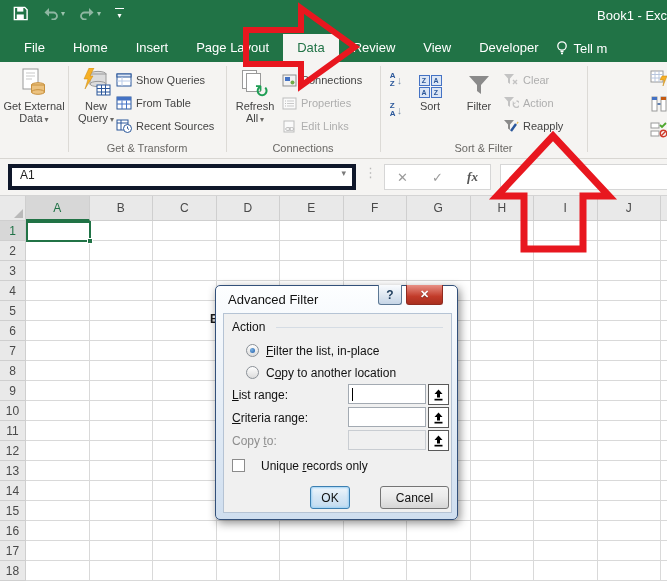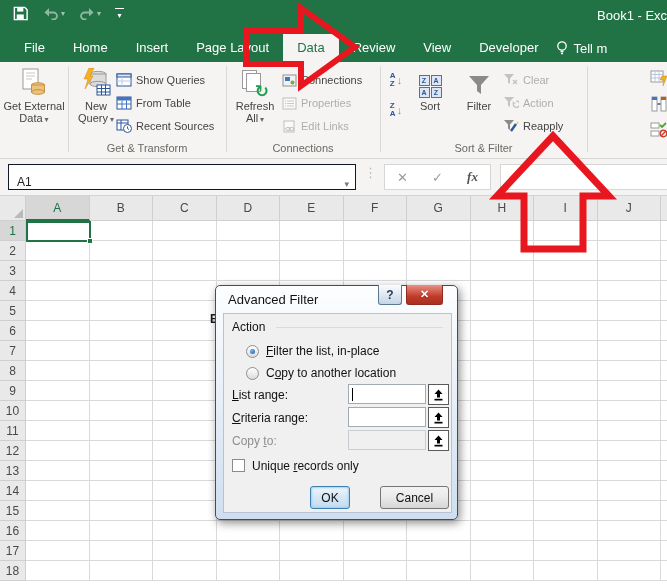--- a/index.html
+++ b/index.html
@@ -38,22 +38,22 @@
   .smbtn{position:absolute;height:20px;display:flex;align-items:center;gap:4px;font-size:11px;color:#444;
          white-space:nowrap;cursor:default}
   .smbtn.dis{color:#aeaeae}
   .tinybtn{position:absolute;width:22px;height:22px;display:flex;align-items:center;justify-content:center}
   .azwrap{display:flex;align-items:center;gap:1px}
   .azcol{display:flex;flex-direction:column;font:bold 8px "Liberation Sans",sans-serif;color:#2b579a;line-height:8px}
   .azarrow{color:#7c93ad;font-size:11px}
 
   
   .fbar{position:absolute;left:0;top:159px;width:667px;height:37px;background:#f5f4f2;border-bottom:1px solid #d4d4d4}
-  .namebox{position:absolute;left:8px;top:5px;width:348px;height:26px;background:#fff;border:1px solid #0f172a;
-           font-size:12px;color:#222;display:flex;align-items:flex-end;padding-left:8px}
+  .namebox{position:absolute;left:8px;top:5px;width:348px;height:26px;background:#fff;border:4px solid #0f172a;
+           font-size:12px;color:#222;display:flex;align-items:flex-start;padding-left:8px}
   .namebox .nb-drop{position:absolute;right:6px;font-size:9px;color:#7a7a7a}
   .fdots{position:absolute;left:364px;top:6px;color:#b9b9b9;font-size:13px;letter-spacing:0}
   .fxbox{position:absolute;left:384px;top:5px;width:107px;height:26px;background:#fff;border:1px solid #d6d6d6;
          display:flex;align-items:center;justify-content:space-around;font-size:13px;color:#9a9a9a}
   .fxit{font:italic bold 13px "Liberation Serif",serif;color:#555}
   .finput{position:absolute;left:500px;top:5px;width:170px;height:26px;background:#fff;border:1px solid #d6d6d6}
 
   
   .sheet{position:absolute;left:0;top:196px;width:667px;height:389px;background:#fff;overflow:hidden}
   .colheads{position:absolute;left:0;top:0;display:flex;height:25px}
@@ -82,32 +82,32 @@
          border-radius:0 0 3px 3px;background:linear-gradient(#fafcfe,#c6d5e6);
          color:#1e3c5c;font:bold 12px "Liberation Sans",sans-serif;display:flex;align-items:center;justify-content:center}
   .dclose{position:absolute;left:190px;top:-1px;width:37px;height:20px;border:1px solid #8f2b20;border-top:none;
           border-radius:0 0 3px 3px;background:linear-gradient(#e89186,#c23b2a 60%,#a92f1f);
           color:#fff;font:bold 11px "Liberation Sans",sans-serif;display:flex;align-items:center;justify-content:center;
           text-shadow:0 1px 1px rgba(0,0,0,.4)}
   .dcontent{position:absolute;left:7px;top:27px;width:229px;height:200px;background:#f0f0f0;border:1px solid #b5c3d4;
             font-size:12px;color:#111}
   .actlbl{position:absolute;left:8px;top:6px}
   .actline{position:absolute;left:52px;right:8px;top:13px;border-top:1px solid #d5dce4}
-  .radiorow{position:absolute;left:22px;display:flex;align-items:center;gap:7px}
+  .radiorow{position:absolute;left:22px;display:flex;gap:7px}
   .radio{width:13px;height:13px;border-radius:50%;border:1px solid #8a9097;background:linear-gradient(#fefefe,#dcdcdc);position:relative}
   .radio.on:after{content:"";position:absolute;left:3px;top:3px;width:5px;height:5px;border-radius:50%;
                   background:radial-gradient(circle at 35% 35%,#7ab2e2,#1f5aa8)}
   .frow-lbl{position:absolute;left:8px}
   .frow-lbl.dis{color:#8e8e8e}
   .dinput{position:absolute;left:124px;width:78px;height:20px;background:#fff;border:1px solid #a3aab2}
   .dinput.dis{background:#f0f0f0;border-color:#c9cdd2}
   .cursorbar{position:absolute;left:3px;top:3px;width:1px;height:13px;background:#000}
   .rangebtn{position:absolute;left:204px;width:21px;height:21px;background:#fff;border:1px solid #5a5a5a;
             display:flex;align-items:center;justify-content:center}
-  .chkrow{position:absolute;left:8px;top:145px;display:flex;align-items:flex-start;gap:7px}
+  .chkrow{position:absolute;left:8px;top:145px;display:flex;align-items:flex-start;gap:16px}
   .chk{width:13px;height:13px;border:1px solid #8b8b8b;background:#fff}
   .dbtn{position:absolute;top:172px;height:23px;font-size:12px;color:#111;display:flex;align-items:center;justify-content:center;
         border-radius:3px}
   .dbtn.ok{left:86px;width:40px;border:1px solid #3c7fb1;background:linear-gradient(#f1f6fb,#d7e7f5 45%,#c4dcf0);
            box-shadow:inset 0 0 2px 1px #9ed1f5}
   .dbtn.cancel{left:156px;width:69px;border:1px solid #757575;background:linear-gradient(#f3f3f3,#ebebeb 45%,#d6d6d6)}
   .acc{text-decoration:underline}
 
   .arrows{position:absolute;left:0;top:0;width:667px;height:585px;z-index:60;pointer-events:none}
   .sorticon{display:grid;grid-template-columns:11px 11px;grid-template-rows:11px 11px;gap:1px}

